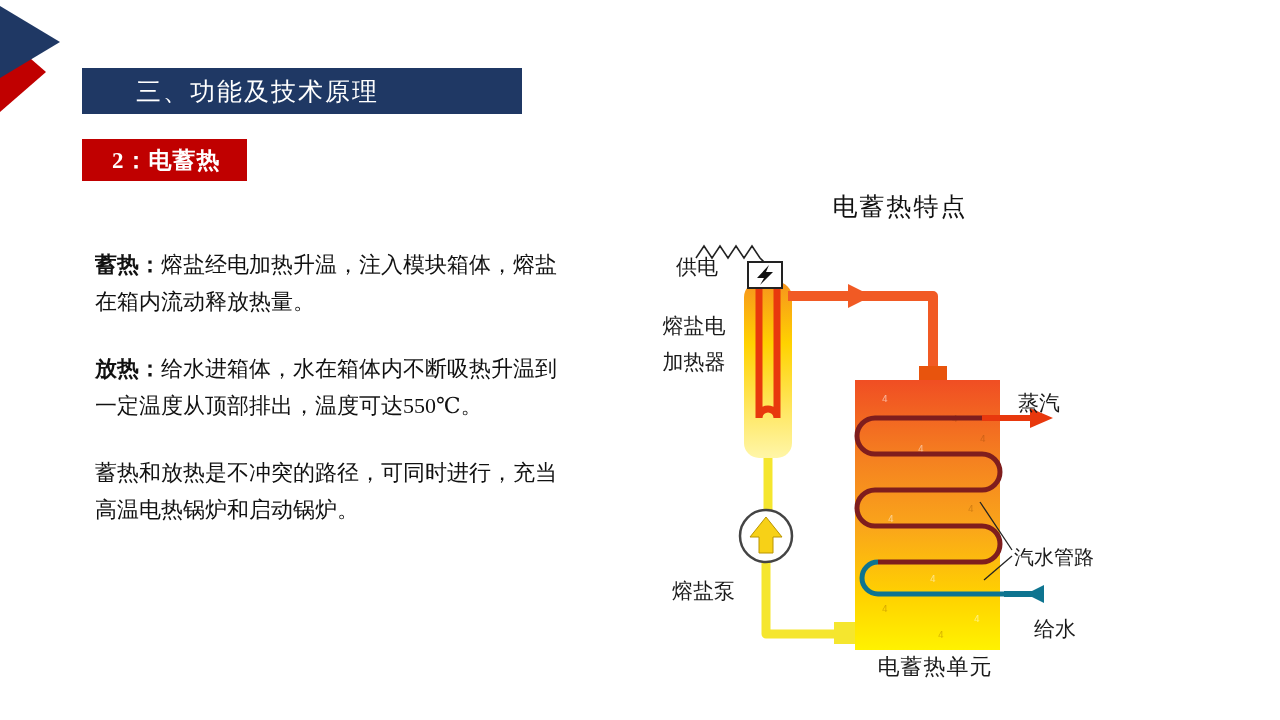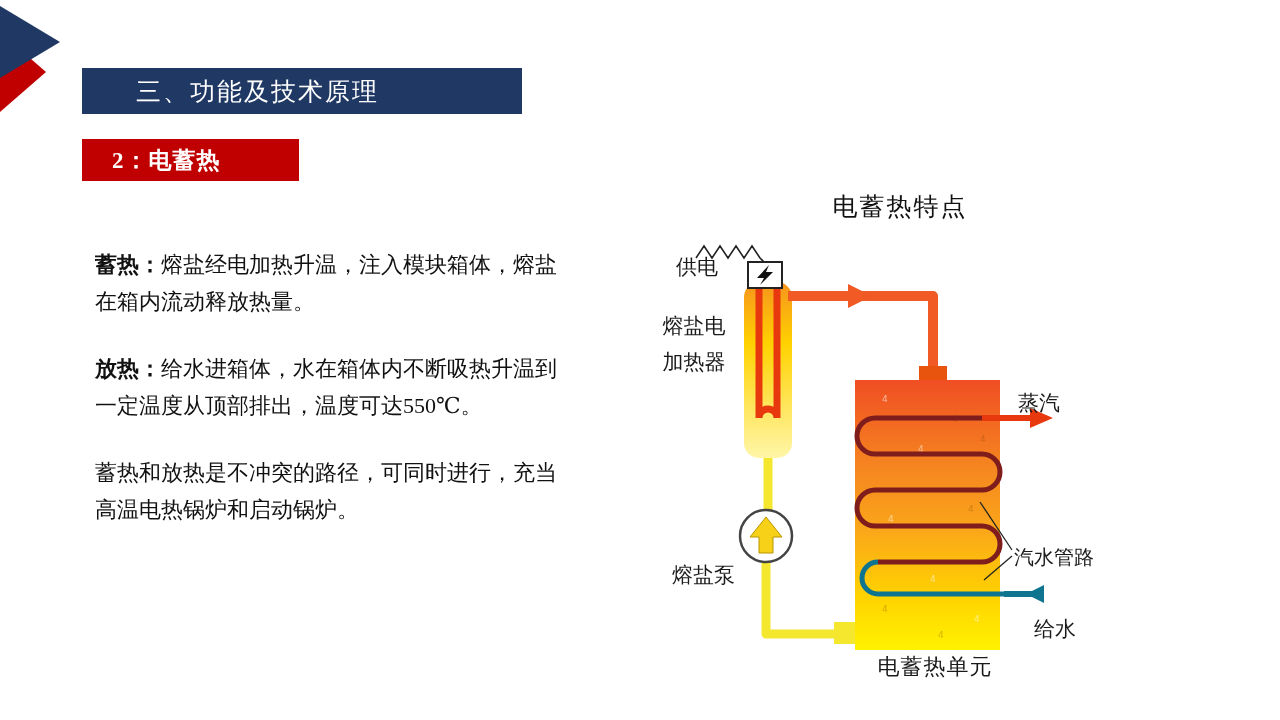--- a/index.html
+++ b/index.html
@@ -9,21 +9,21 @@
   .tri{position:absolute;}
   .tri-red{left:0;top:32px;width:46px;height:80px;background:#C00000;
            clip-path:polygon(0 0,100% 50%,0 100%);}
   .tri-blue{left:0;top:6px;width:60px;height:72px;background:#1F3864;
             clip-path:polygon(0 0,100% 50%,0 100%);}
   
   .banner{position:absolute;left:82px;top:68px;width:440px;height:46px;background:#1F3864;
           color:#fff;display:flex;align-items:center;padding-left:54px;box-sizing:border-box;
           font-size:25px;letter-spacing:2px;}
   
-  .badge{position:absolute;left:82px;top:139px;width:217px;height:42px;background:#C00000;
+  .badge{position:absolute;left:82px;top:139px;width:165px;height:42px;background:#C00000;
          color:#fff;display:flex;align-items:center;padding-left:30px;box-sizing:border-box;
          font-size:23px;font-weight:bold;letter-spacing:1px;}
   
   .bodytext{position:absolute;left:95px;top:246px;width:525px;font-size:22px;line-height:37px;}
   .bodytext p{margin:0 0 30px 0;}
   .bodytext .lead{font-weight:bold;}
   .bodytext .ptext{white-space:pre-line;}
   
   .diagram{position:absolute;left:630px;top:190px;width:500px;height:525px;}
   .diagram svg{position:absolute;left:0;top:0;}
@@ -118,20 +118,20 @@
       <line x1="382" y1="366" x2="354" y2="390" stroke="#222" stroke-width="1.3"></line>
 
       <circle cx="136" cy="346" r="26" fill="#ffffff" stroke="#444" stroke-width="2.5"></circle>
       <polygon points="136,327 152,347 143,347 143,363 129,363 129,347 120,347" fill="#F7D117" stroke="#B99400" stroke-width="1"></polygon>
     </svg>
 
     <div class="dtitle">电蓄热特点</div>
     <div class="dlabel" style="left:46px;top:62px;">供电</div>
     <div class="dlabel heater-label" style="left:28px;top:118px;width:72px;">熔盐电
 加热器</div>
-    <div class="dlabel" style="left:42px;top:370px;">熔盐泵</div>
+    <div class="dlabel" style="left:42px;top:386px;">熔盐泵</div>
     <div class="dlabel" style="left:388px;top:198px;">蒸汽</div>
     <div class="dlabel" style="left:384px;top:352px;font-size:20px;">汽水管路</div>
     <div class="dlabel" style="left:404px;top:424px;">给水</div>
     <div class="dlabel unit-label" style="left:240px;top:462px;width:130px;text-align:center;">电蓄热单元</div>
   </div>
 
 </div>
 
 </body></html>

